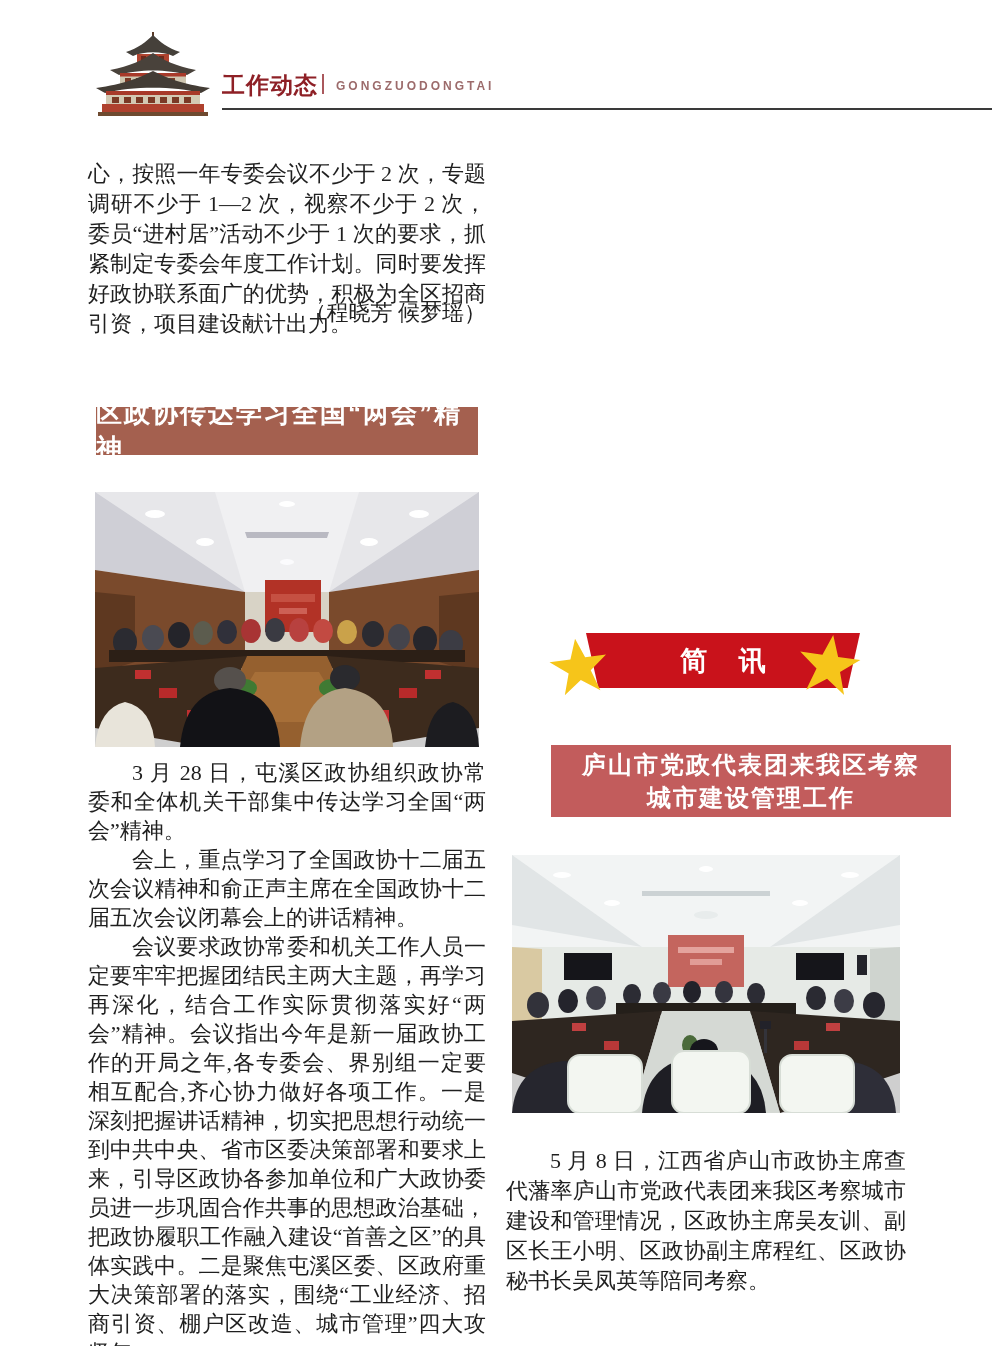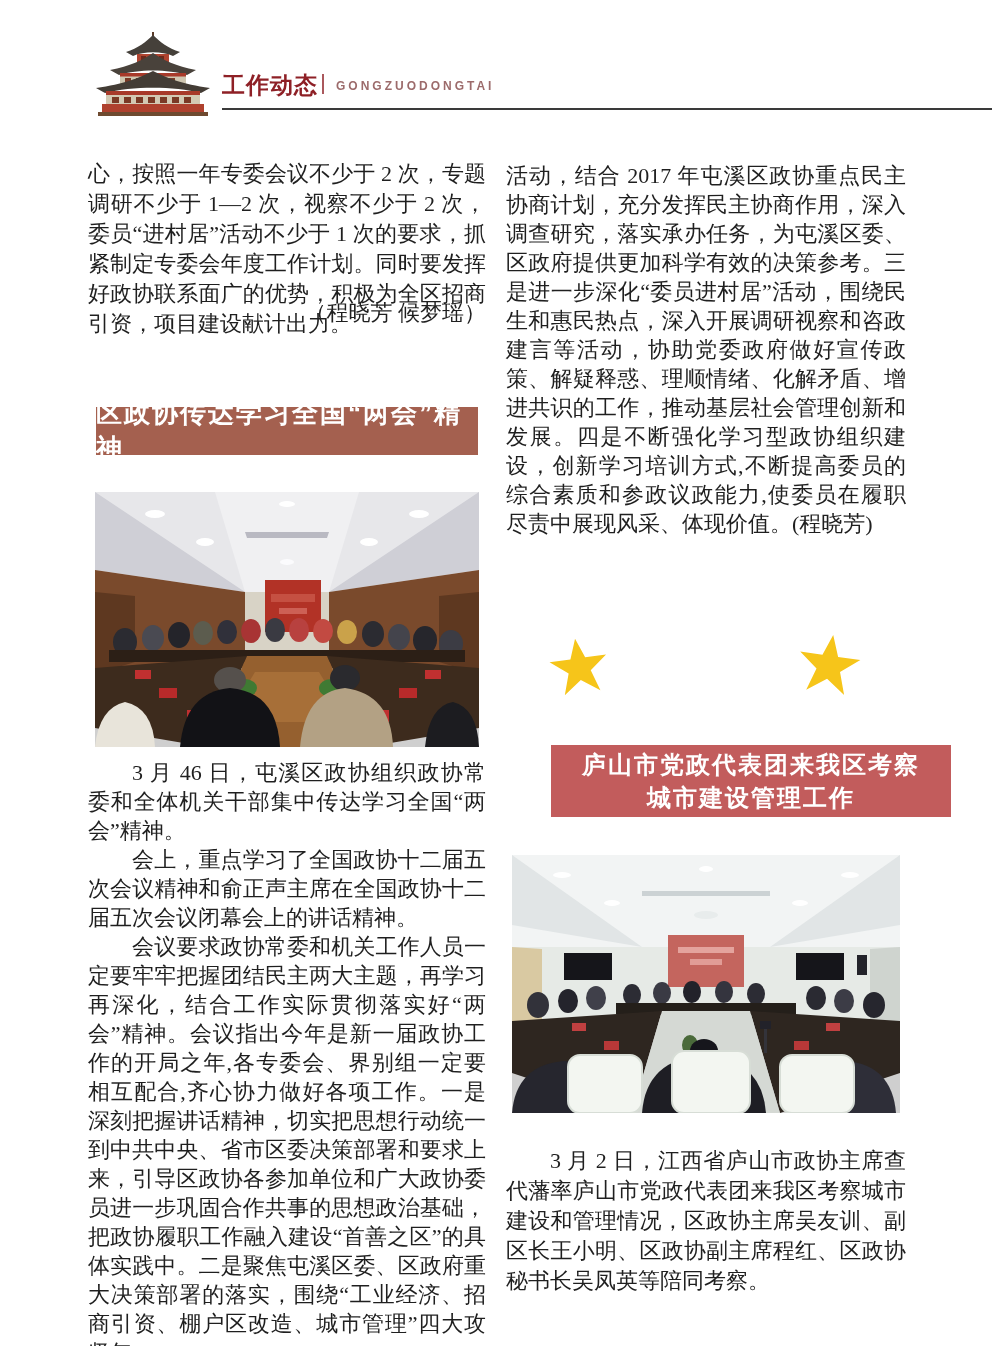--- a/index.html
+++ b/index.html
@@ -154,27 +154,27 @@
       <ellipse cx="135" cy="188" rx="16" ry="13" fill="#55504c"></ellipse>
       <path d="M85 255 Q90 200 135 196 Q182 200 185 255 Z" fill="#121216"></path>
       <ellipse cx="250" cy="186" rx="15" ry="13" fill="#2a2a2e"></ellipse>
       <path d="M205 255 Q210 200 250 196 Q296 202 298 255 Z" fill="#b3a184"></path>
       <path d="M0 255 Q4 216 30 210 Q58 216 60 255 Z" fill="#e8e4da"></path>
       <path d="M330 255 Q334 214 358 210 Q382 216 384 255 Z" fill="#1c1c20"></path>
     </svg>
   </div>
 
   <div class="abs" style="left:88px;top:758px;width:398px;">
-    <p class="para lh29 indent" style="margin:0;">3 月 46 日，屯溪区政协组织政协常委和全体机关干部集中传达学习全国“两会”精神。</p>
+    <p class="para lh29 indent" style="margin:0;">3 月 28 日，屯溪区政协组织政协常委和全体机关干部集中传达学习全国“两会”精神。</p>
     <p class="para lh29 indent" style="margin:0;">会上，重点学习了全国政协十二届五次会议精神和俞正声主席在全国政协十二届五次会议闭幕会上的讲话精神。</p>
     <p class="para lh29 indent" style="margin:0;">会议要求政协常委和机关工作人员一定要牢牢把握团结民主两大主题，再学习再深化，结合工作实际贯彻落实好“两会”精神。会议指出今年是新一届政协工作的开局之年,各专委会、界别组一定要相互配合,齐心协力做好各项工作。一是深刻把握讲话精神，切实把思想行动统一到中共中央、省市区委决策部署和要求上来，引导区政协各参加单位和广大政协委员进一步巩固合作共事的思想政治基础，把政协履职工作融入建设“首善之区”的具体实践中。二是聚焦屯溪区委、区政府重大决策部署的落实，围绕“工业经济、招商引资、棚户区改造、城市管理”四大攻坚年</p>
   </div>
 
-  <div class="abs para lh29" style="left:506px;top:148px;width:400px;">活动，结合 2017 年屯溪区政协重点民主协商计划，充分发挥民主协商作用，深入调查研究，落实承办任务，为屯溪区委、区政府提供更加科学有效的决策参考。三是进一步深化“委员进村居”活动，围绕民生和惠民热点，深入开展调研视察和咨政建言等活动，协助党委政府做好宣传政策、解疑释惑、理顺情绪、化解矛盾、增进共识的工作，推动基层社会管理创新和发展。四是不断强化学习型政协组织建设，创新学习培训方式,不断提高委员的综合素质和参政议政能力,使委员在履职尽责中展现风采、体现价值。(程晓芳)</div>
-
+
+  <div class="abs ribbon-body" style="left:586px;top:633px;width:274px;height:55px;">简 讯</div>
   <div class="abs star" style="left:548px;top:636px;">
     <svg viewBox="0 0 100 100" style="transform:rotate(-8deg);">
       <polygon points="50,4 62,36 96,36 68,58 79,92 50,71 21,92 32,58 4,36 38,36" fill="#f6c51a"></polygon>
     </svg>
   </div>
   <div class="abs star" style="left:796px;top:632px;width:66px;height:66px;">
     <svg viewBox="0 0 100 100" style="transform:rotate(8deg);">
       <polygon points="50,4 62,36 96,36 68,58 79,92 50,71 21,92 32,58 4,36 38,36" fill="#f6c51a"></polygon>
     </svg>
   </div>
@@ -244,16 +244,16 @@
       <path d="M0 258 Q4 210 52 206 Q100 210 104 258 Z" fill="#26262e"></path>
       <path d="M286 258 Q290 210 334 206 Q380 210 384 258 Z" fill="#2e2e38"></path>
       <g>
         <rect x="56" y="200" width="74" height="58" rx="12" fill="#f3f6f1" stroke="#d7ddd6" stroke-width="2"></rect>
         <rect x="160" y="196" width="78" height="62" rx="12" fill="#f3f6f1" stroke="#d7ddd6" stroke-width="2"></rect>
         <rect x="268" y="200" width="74" height="58" rx="12" fill="#f3f6f1" stroke="#d7ddd6" stroke-width="2"></rect>
       </g>
     </svg>
   </div>
 
-  <div class="abs para indent" style="left:506px;top:1133px;width:400px;">3 月 2 日，江西省庐山市政协主席查代藩率庐山市党政代表团来我区考察城市建设和管理情况，区政协主席吴友训、副区长王小明、区政协副主席程红、区政协秘书长吴凤英等陪同考察。</div>
+  <div class="abs para indent" style="left:506px;top:1133px;width:400px;">5 月 8 日，江西省庐山市政协主席查代藩率庐山市党政代表团来我区考察城市建设和管理情况，区政协主席吴友训、副区长王小明、区政协副主席程红、区政协秘书长吴凤英等陪同考察。</div>
 
 
 </div>
 
 </body></html>

